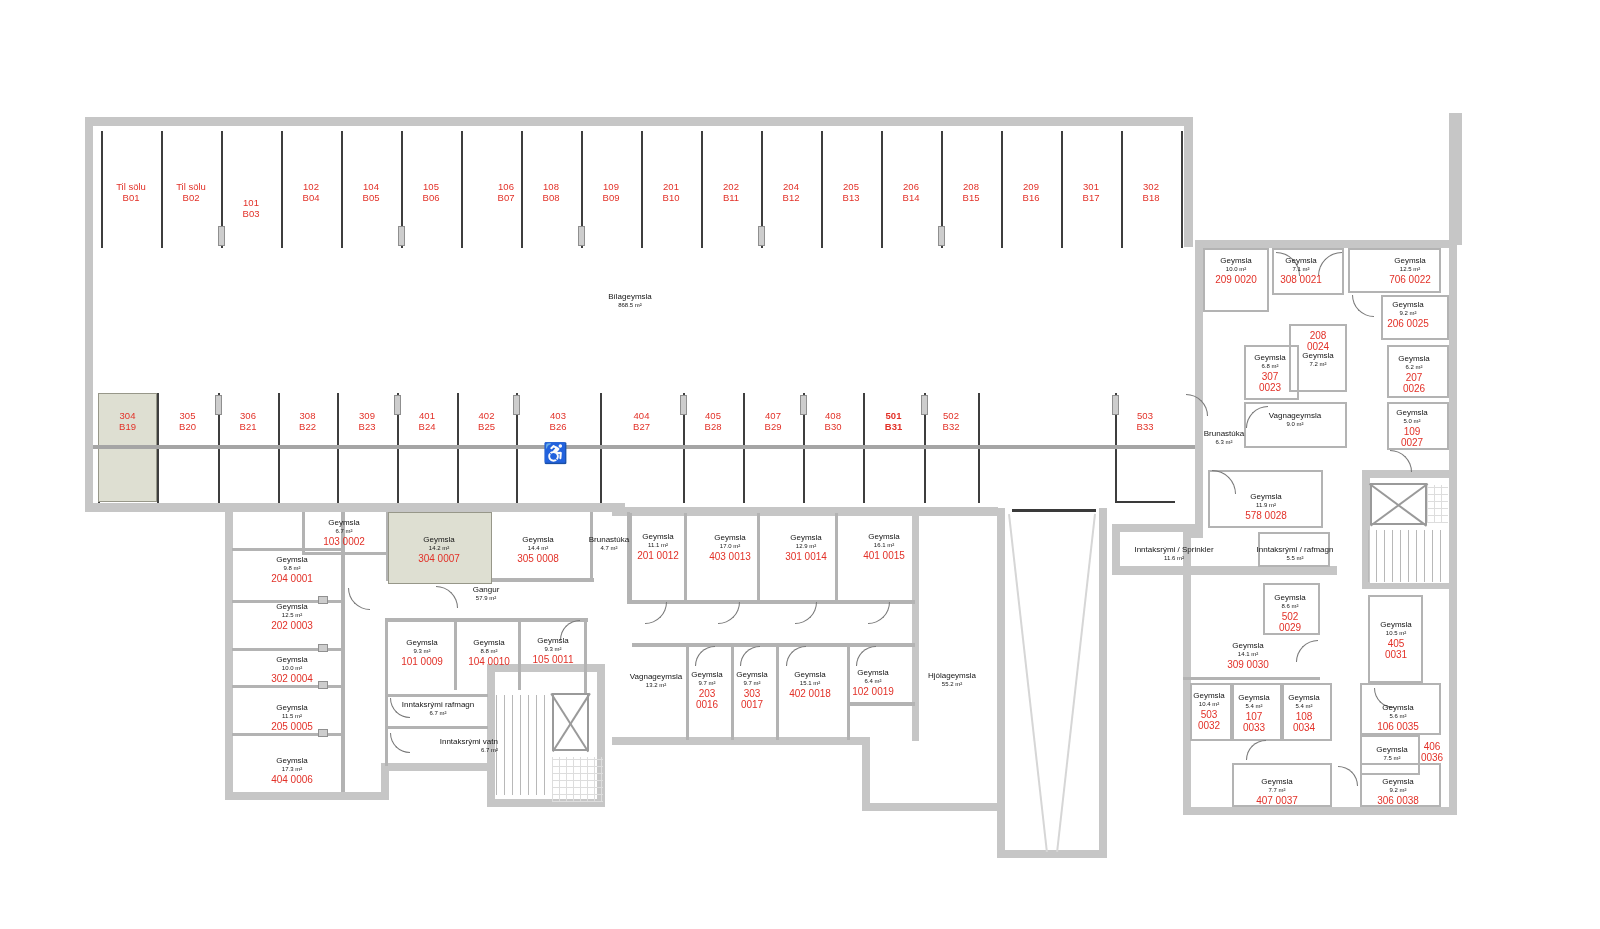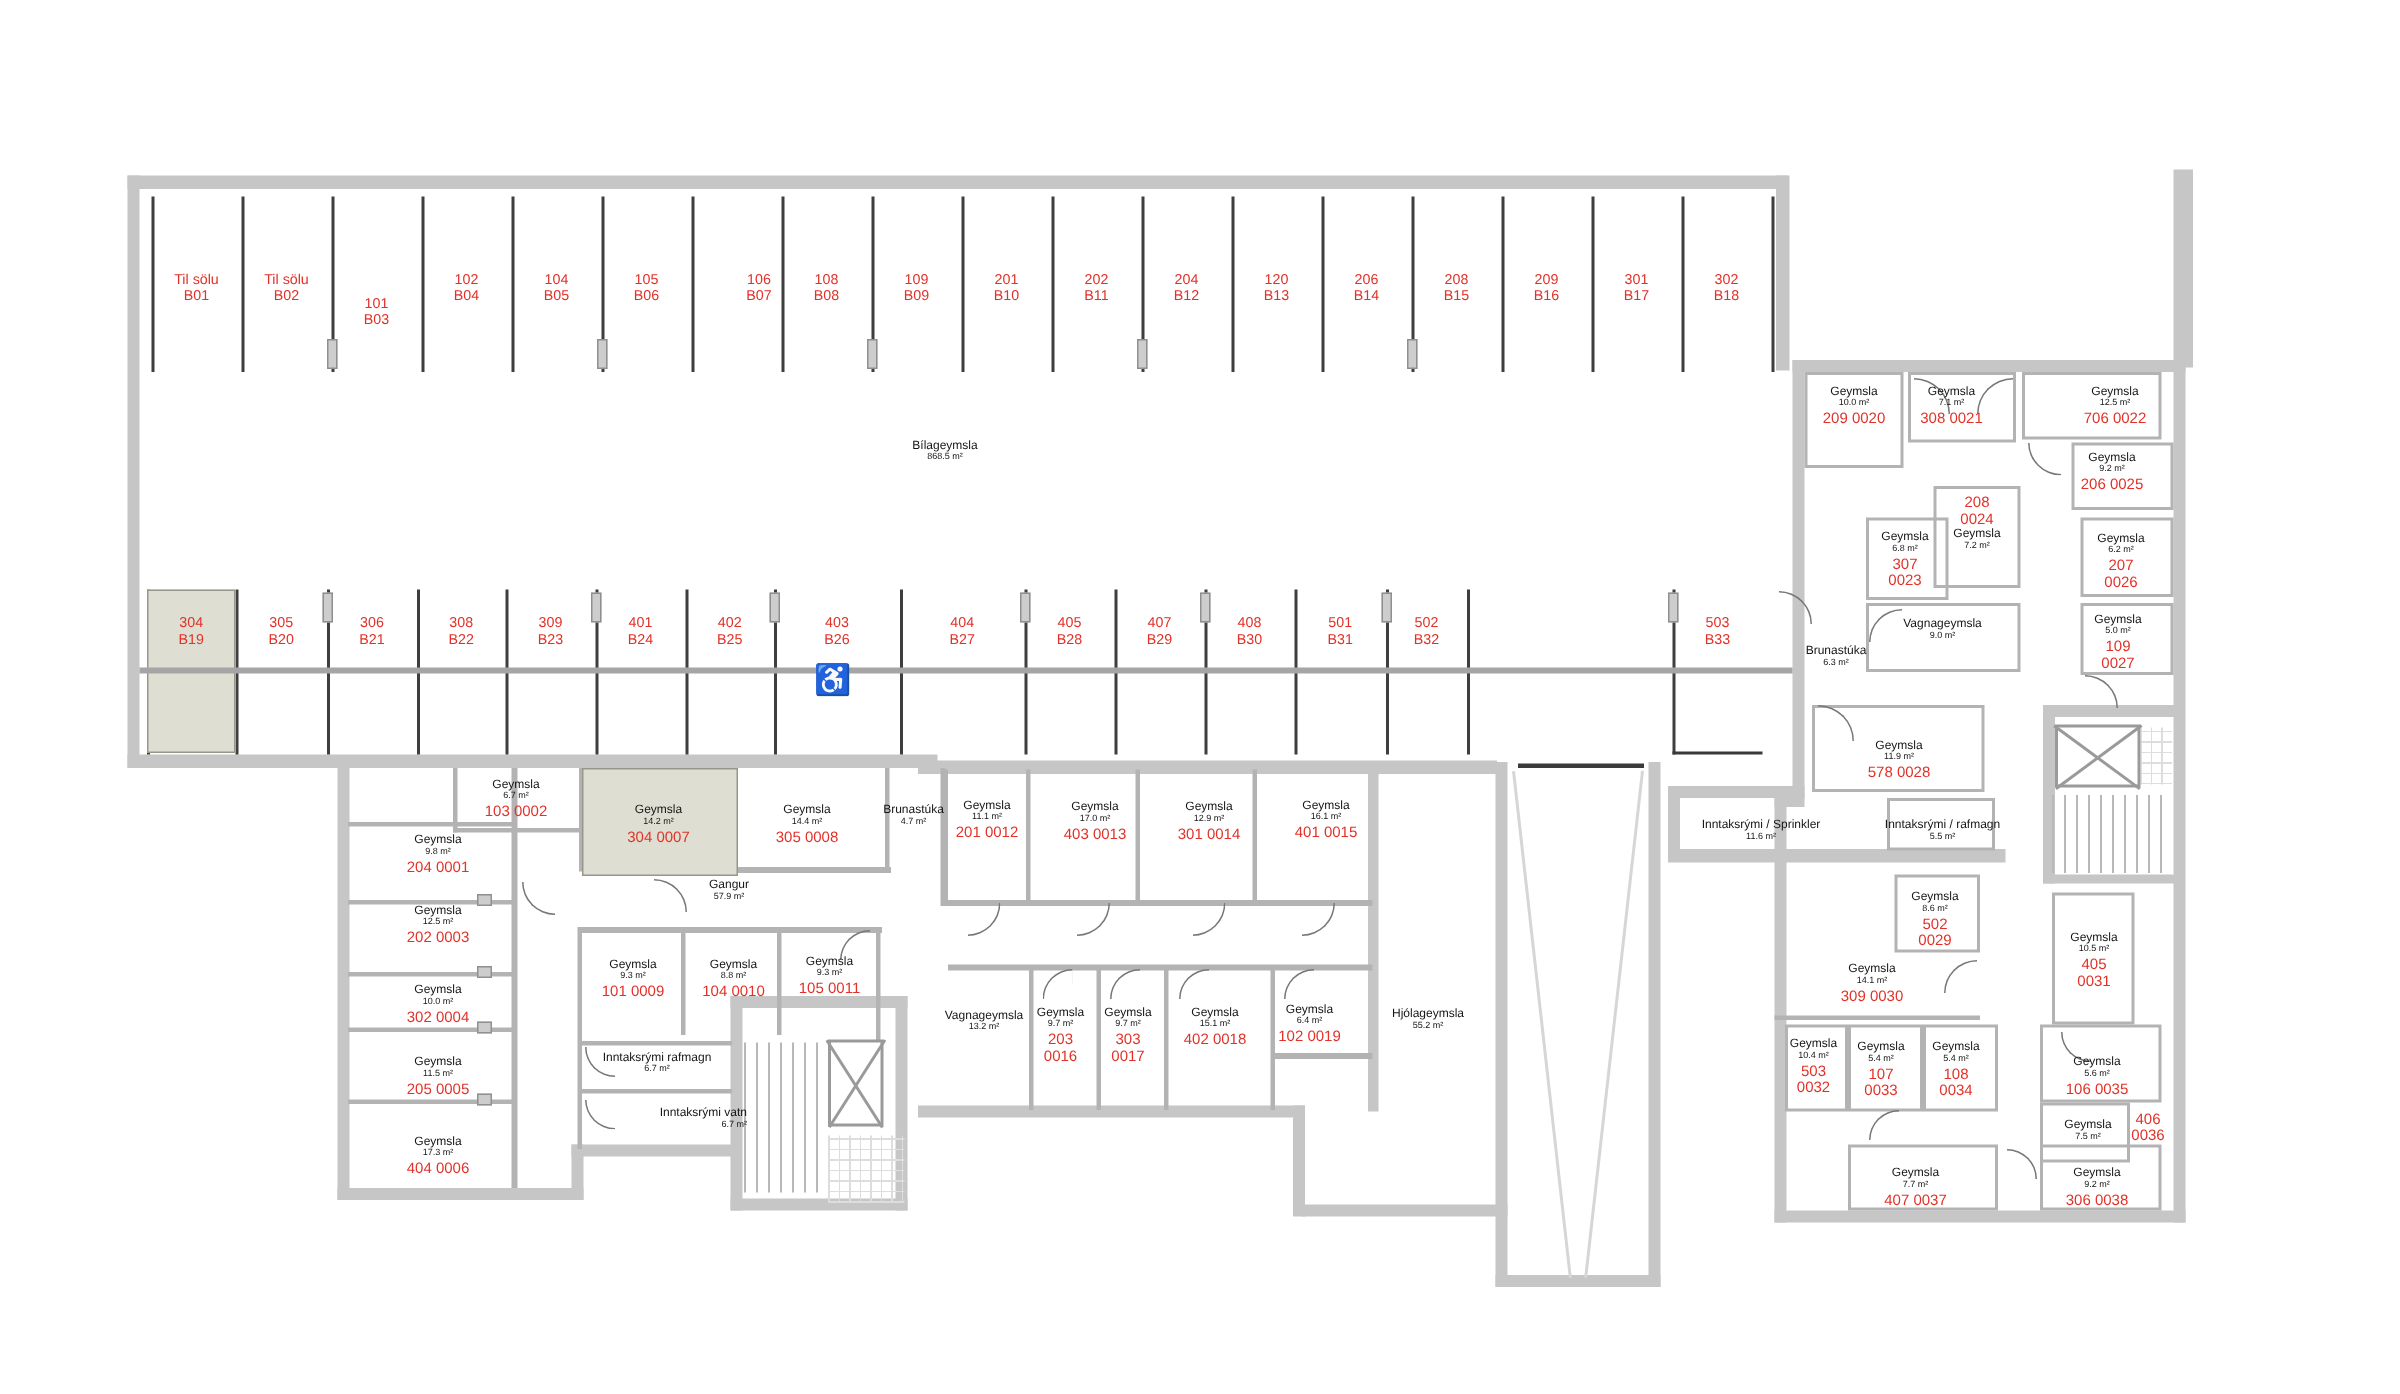--- a/index.html
+++ b/index.html
@@ -190,21 +190,21 @@
     <div class="spot-label" style="left: 515px; top: 182px;"><span class="">108</span><br><span class="">B08</span></div>
     <div class="spot" style="left: 581px; top: 127px; width: 60px; height: 121px;"></div>
     <div class="spot-label" style="left: 575px; top: 182px;"><span class="">109</span><br><span class="">B09</span></div>
     <div class="spot" style="left: 641px; top: 127px; width: 60px; height: 121px;"></div>
     <div class="spot-label" style="left: 635px; top: 182px;"><span class="">201</span><br><span class="">B10</span></div>
     <div class="spot" style="left: 701px; top: 127px; width: 60px; height: 121px;"></div>
     <div class="spot-label" style="left: 695px; top: 182px;"><span class="">202</span><br><span class="">B11</span></div>
     <div class="spot" style="left: 761px; top: 127px; width: 60px; height: 121px;"></div>
     <div class="spot-label" style="left: 755px; top: 182px;"><span class="">204</span><br><span class="">B12</span></div>
     <div class="spot" style="left: 821px; top: 127px; width: 60px; height: 121px;"></div>
-    <div class="spot-label" style="left: 815px; top: 182px;"><span class="">120</span><br><span class="">B13</span></div>
+    <div class="spot-label" style="left: 815px; top: 182px;"><span class="">205</span><br><span class="">B13</span></div>
     <div class="spot" style="left: 881px; top: 127px; width: 60px; height: 121px;"></div>
     <div class="spot-label" style="left: 875px; top: 182px;"><span class="">206</span><br><span class="">B14</span></div>
     <div class="spot" style="left: 941px; top: 127px; width: 60px; height: 121px;"></div>
     <div class="spot-label" style="left: 935px; top: 182px;"><span class="">208</span><br><span class="">B15</span></div>
     <div class="spot" style="left: 1001px; top: 127px; width: 60px; height: 121px;"></div>
     <div class="spot-label" style="left: 995px; top: 182px;"><span class="">209</span><br><span class="">B16</span></div>
     <div class="spot" style="left: 1061px; top: 127px; width: 60px; height: 121px;"></div>
     <div class="spot-label" style="left: 1055px; top: 182px;"><span class="">301</span><br><span class="">B17</span></div>
     <div class="spot" style="left: 1121px; top: 127px; width: 60px; height: 121px;"></div>
     <div class="spot-label" style="left: 1115px; top: 182px;"><span class="">302</span><br><span class="">B18</span></div>
@@ -250,21 +250,21 @@
     <div class="spot-label" style="left: 522px; top: 411px;"><span class="">403</span><br><span class="">B26</span></div>
     <div class="spot" style="left: 600px; top: 393px; width: 83px; height: 109px;"></div>
     <div class="spot-label" style="left: 605.5px; top: 411px;"><span class="">404</span><br><span class="">B27</span></div>
     <div class="spot" style="left: 683px; top: 393px; width: 60px; height: 109px;"></div>
     <div class="spot-label" style="left: 677px; top: 411px;"><span class="">405</span><br><span class="">B28</span></div>
     <div class="spot" style="left: 743px; top: 393px; width: 60px; height: 109px;"></div>
     <div class="spot-label" style="left: 737px; top: 411px;"><span class="">407</span><br><span class="">B29</span></div>
     <div class="spot" style="left: 803px; top: 393px; width: 60px; height: 109px;"></div>
     <div class="spot-label" style="left: 797px; top: 411px;"><span class="">408</span><br><span class="">B30</span></div>
     <div class="spot" style="left: 863px; top: 393px; width: 61px; height: 109px;"></div>
-    <div class="spot-label" style="left: 857.5px; top: 411px;"><span class="">501</span><br><span class="">B31</span></div>
+    <div class="spot-label" style="left: 857.5px; top: 411px; font-weight: bold;"><span class="">501</span><br><span class="">B31</span></div>
     <div class="spot" style="left: 924px; top: 393px; width: 54px; height: 109px;"></div>
     <div class="spot-label" style="left: 915px; top: 411px;"><span class="">502</span><br><span class="">B32</span></div>
     <div class="spot" style="left: 1115px; top: 393px; width: 60px; height: 109px;"></div>
     <div class="spot-label" style="left: 1109px; top: 411px;"><span class="">503</span><br><span class="">B33</span></div>
     <div class="road" style="left: 93px; top: 445px; width: 1102px; height: 4px;"></div>
     <div class="dark" style="left: 1012px; top: 509px; width: 84px; height: 2.5px;"></div>
     <div class="diag" style="left: 1010px; top: 514px; width: 340px; transform: rotate(83.6deg);"></div>
     <div class="diag" style="left: 1096px; top: 514px; width: 340px; transform: rotate(96.4deg);"></div>
     <div class="treads" style="left: 1368px; top: 530px; width: 80px; height: 52px;"></div>
     <div class="treads" style="left: 496px; top: 695px; width: 50px; height: 100px;"></div>

